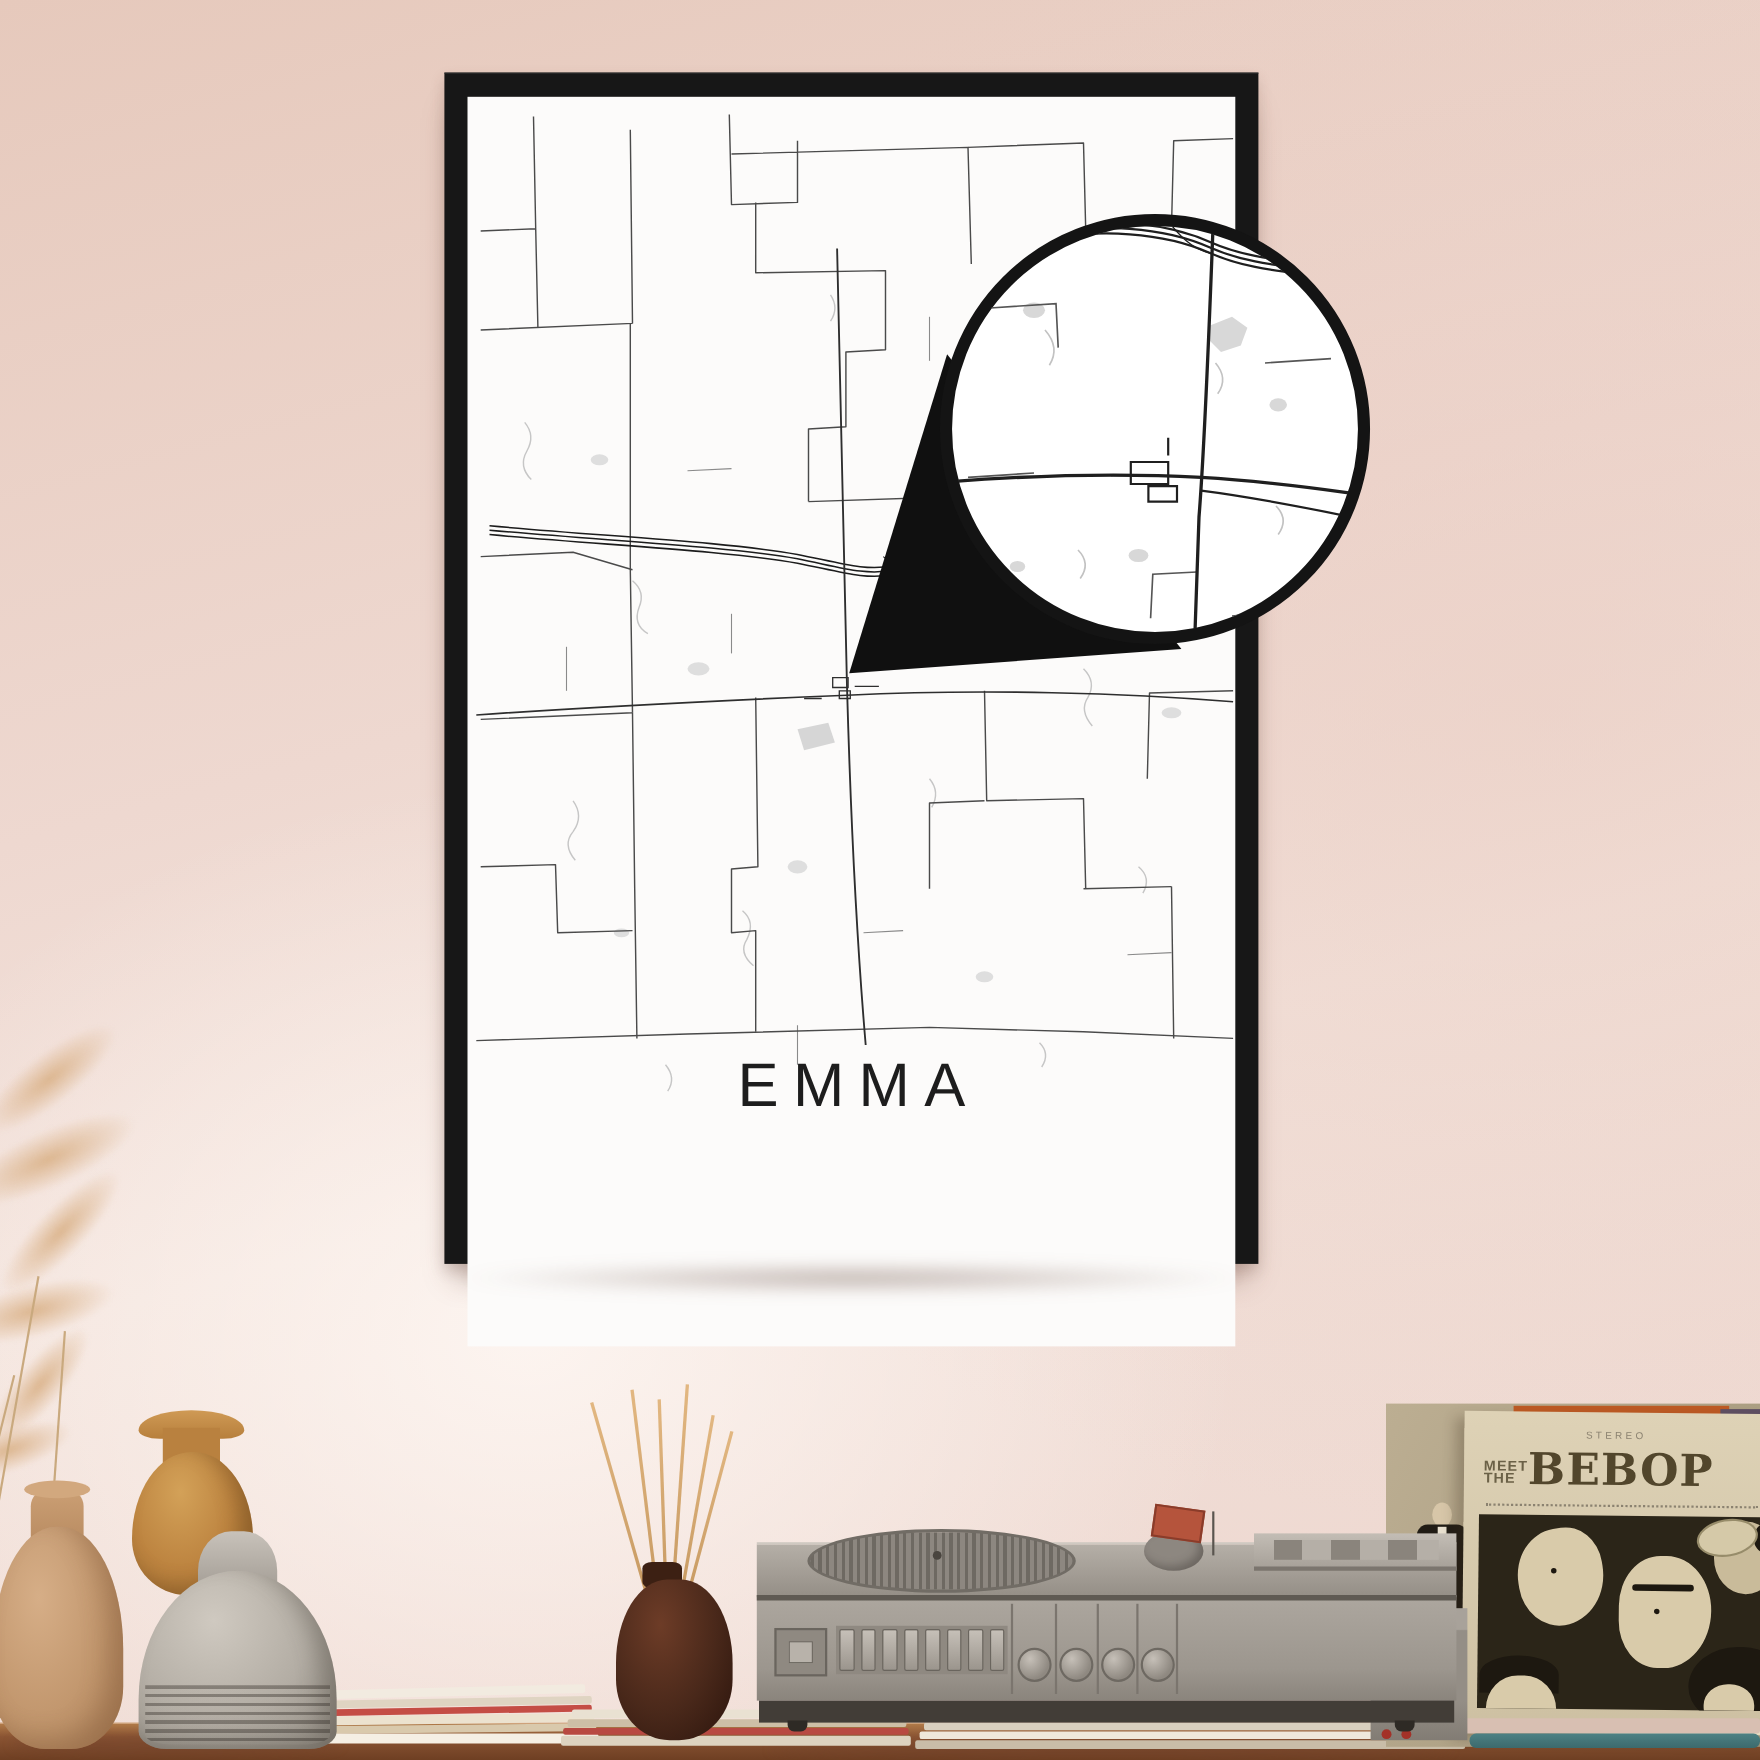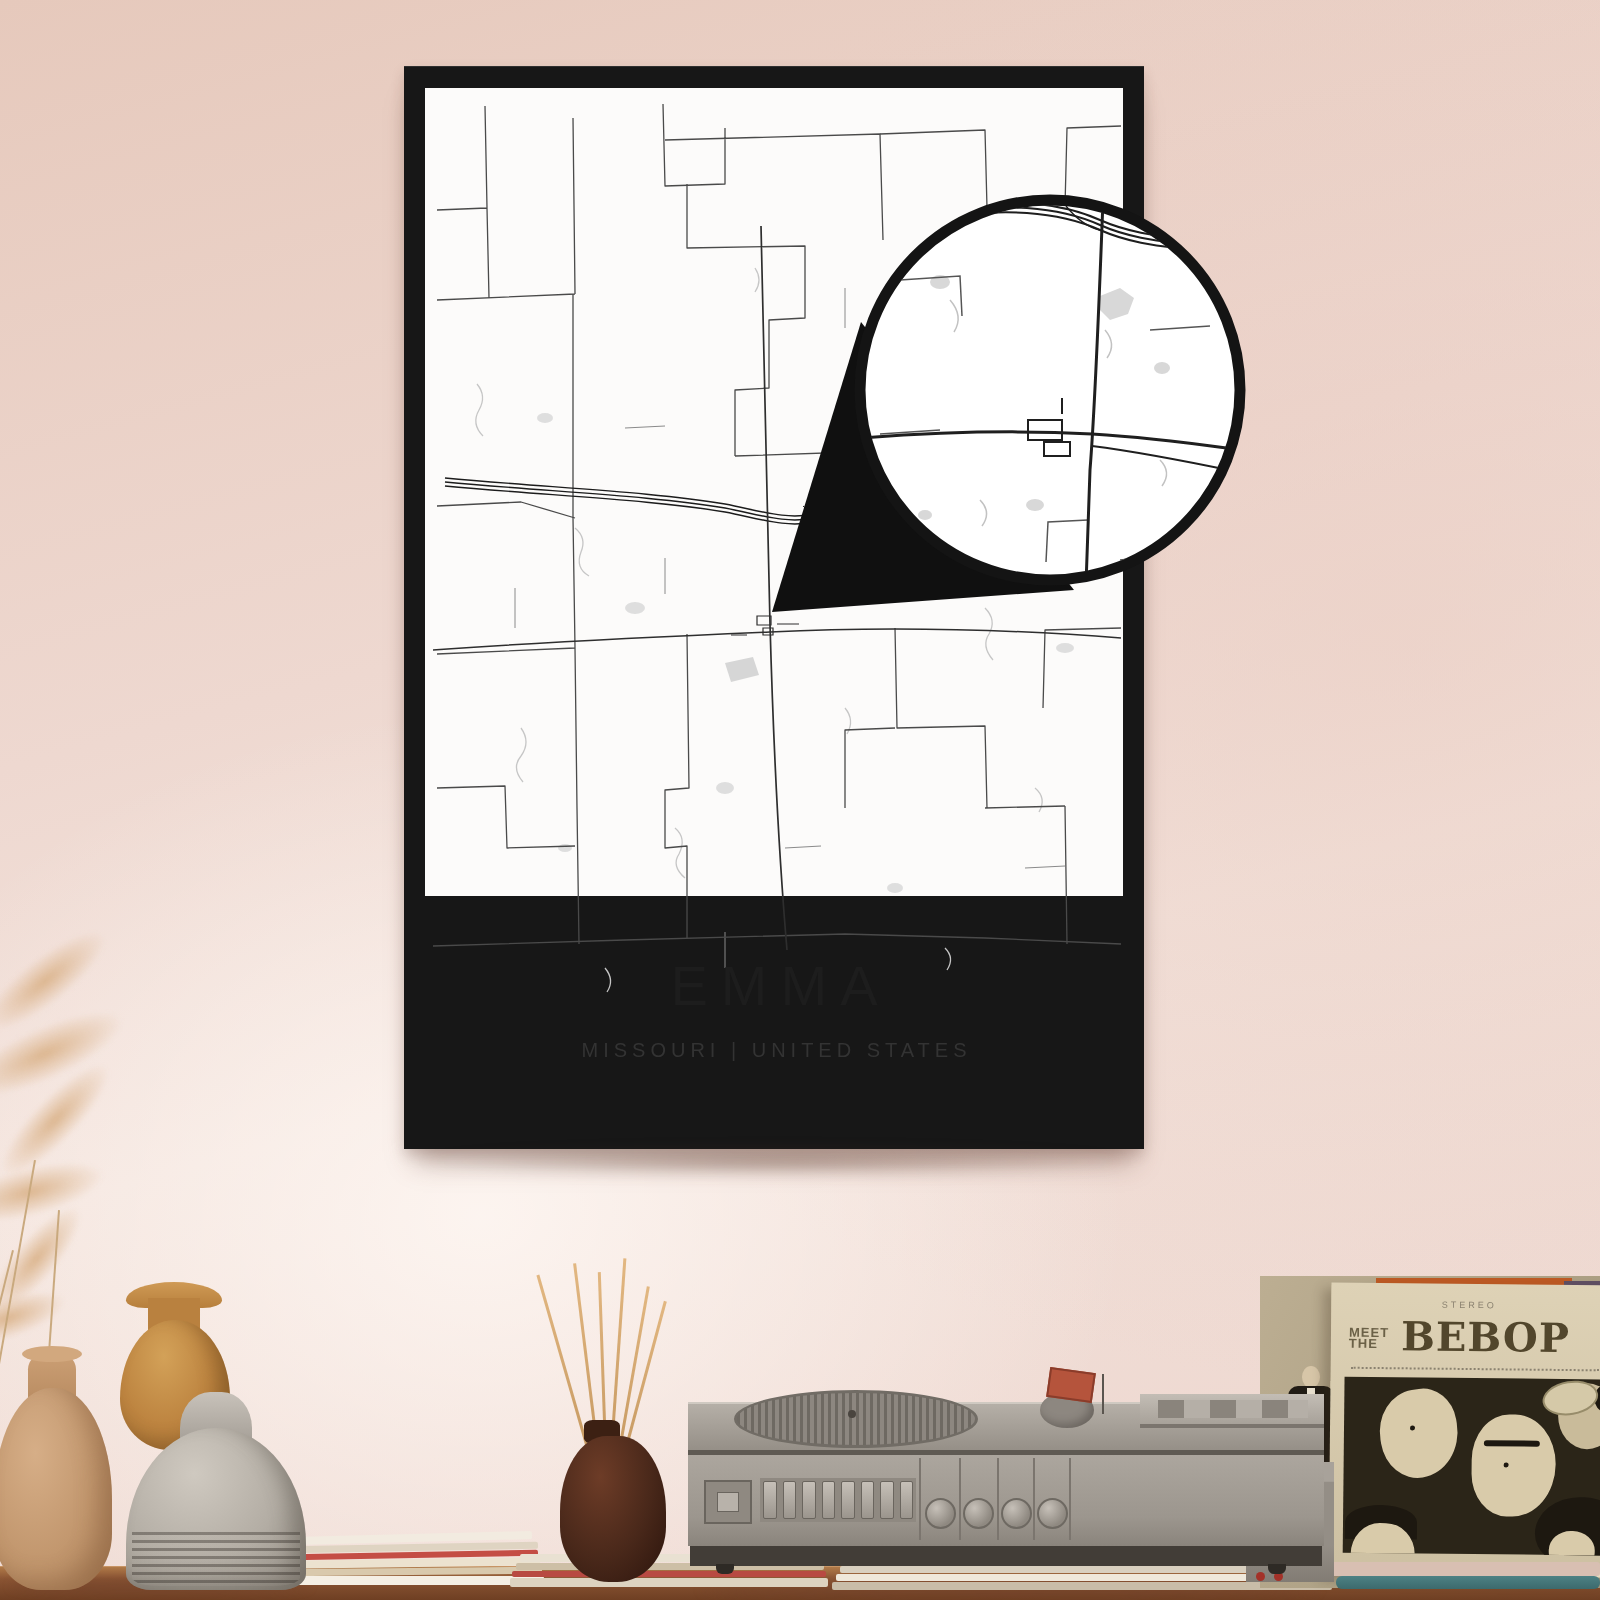--- a/index.html
+++ b/index.html
@@ -7,21 +7,21 @@
          font-family:"Liberation Sans",sans-serif;
          background:
            radial-gradient(900px 700px at 30% 76%, rgba(255,249,245,.80), rgba(255,249,245,0) 72%),
            radial-gradient(1300px 1000px at 88% 40%, rgba(232,201,190,.50), rgba(232,201,190,0) 75%),
            linear-gradient(165deg,#e6c9bc 0%,#eed8d0 38%,#f3e3dc 60%,#ecd4cc 100%);}
   .abs{position:absolute;}
   
   .frame{left:404px;top:66px;width:740px;height:1082px;background:#171717;
          box-shadow:0 22px 26px -10px rgba(92,57,44,.40), 0 6px 12px rgba(92,57,44,.18);
          border-top:1px solid #303030;}
-  .print{left:21px;top:21px;width:698px;height:808px;background:#fcfbfa;}
+  .print{left:21px;top:21px;width:698px;height:1136px;background:#fcfbfa;}
   .poster-title{left:0;top:865px;width:698px;text-align:center;font-size:56px;
                 font-weight:300;letter-spacing:13px;text-indent:13px;color:#1d1d1d;}
   .poster-sub{left:0;top:951px;width:698px;text-align:center;font-size:20px;
               letter-spacing:5px;text-indent:5px;color:#333;}
   .poster-coord{left:0;top:983px;width:698px;text-align:center;font-size:19px;
                 letter-spacing:3px;text-indent:3px;color:#3a3a3a;}
   
   .maglayer{left:0;top:0;width:1600px;height:1600px;pointer-events:none;z-index:30;}
   
   .table{left:0;top:1566px;width:1600px;height:34px;
@@ -171,21 +171,20 @@
           <path d="M378,418 l28,24 M378,444 l28,-24" stroke-width="1"></path>
         </g>
 
         <g fill="none" stroke="#2e2e2e">
           <path stroke-width="1.7" d="M336,138 C340,300 342,420 345,536 C349,680 355,780 362,862"></path>
           <path stroke-width="1.5" d="M8,562 C120,554 250,548 345,544 C470,538 600,542 696,550"></path>
           <path stroke-width="1.2" d="M332,528 h14 v9 h-14 z M338,540 h10 v7 h-10 z M322,547 h-16 M352,536 h22"></path>
         </g>
       </svg>
       <div class="abs poster-title">EMMA</div>
-      <div class="abs poster-sub">MISSOURI | UNITED STATES</div>
     </div>
   </div>
   <div class="abs" style="left:412px;top:1148px;width:726px;height:28px;filter:blur(7px);z-index:1;
               background:radial-gradient(closest-side,rgba(90,55,40,.38),rgba(90,55,40,0));"></div>
 
   <svg class="abs maglayer" width="1600" height="1600" viewBox="0 0 1600 1600">
     <defs>
         <clipPath id="magclip">
           <circle cx="1050" cy="390" r="185"></circle>
         </clipPath>
@@ -313,21 +312,21 @@
   <div class="abs sleeve-back" style="left:1260px;top:1276px;width:340px;height:312px;"></div>
   <div class="abs" style="left:1302px;top:1366px;width:18px;height:22px;border-radius:50%;background:#d7c6a8;z-index:15;"></div>
   <div class="abs" style="left:1288px;top:1386px;width:46px;height:178px;border-radius:10px 10px 0 0;background:#211c15;z-index:15;"></div>
   <div class="abs" style="left:1307px;top:1388px;width:8px;height:26px;background:#e8e0cf;z-index:15;"></div>
   <div class="abs" style="left:1376px;top:1278px;width:196px;height:8px;background:#bd5a24;z-index:15;"></div>
   <div class="abs" style="left:1564px;top:1281px;width:36px;height:9px;background:#5f4f63;z-index:15;"></div>
 
   <div class="abs bebop" style="left:1330px;top:1284px;width:276px;height:292px;">
     <div class="abs bebop-cap" style="top:16px;">STEREO</div>
     <div class="abs" style="left:18px;top:34px;display:flex;align-items:flex-start;">
-      <div style="margin-top:10px;margin-right:12px;">
+      <div style="margin-top:10px;margin-right:0;">
         <div class="bebop-meet">MEET</div>
         <div class="bebop-meet">THE</div>
       </div>
       <div class="bebop-title">BEBOP</div>
     </div>
     <div class="abs" style="left:20px;top:84px;width:248px;border-bottom:2px dotted #8b8270;"></div>
     <div class="abs bebop-art" style="left:14px;top:94px;width:266px;height:176px;">
       <div class="blob" style="left:36px;top:12px;width:78px;height:88px;border-radius:55% 45% 60% 50%;transform:rotate(-10deg);"></div>
       <div class="blob" style="left:128px;top:36px;width:84px;height:102px;border-radius:48% 52% 55% 45%;"></div>
       <div class="darkblob" style="left:140px;top:62px;width:56px;height:6px;border-radius:3px;"></div>

